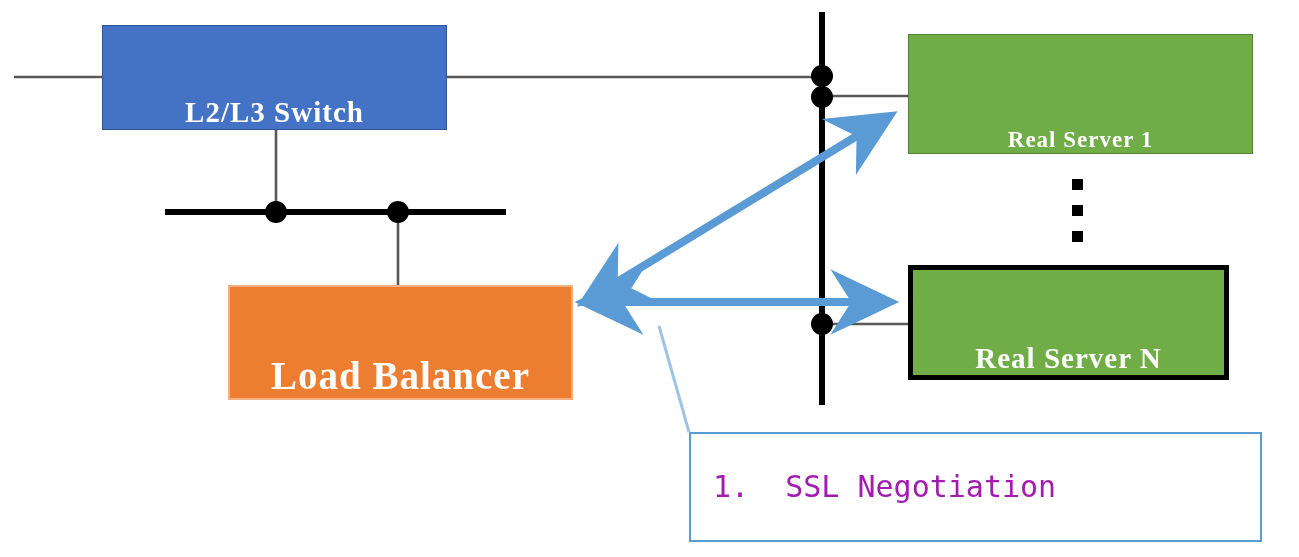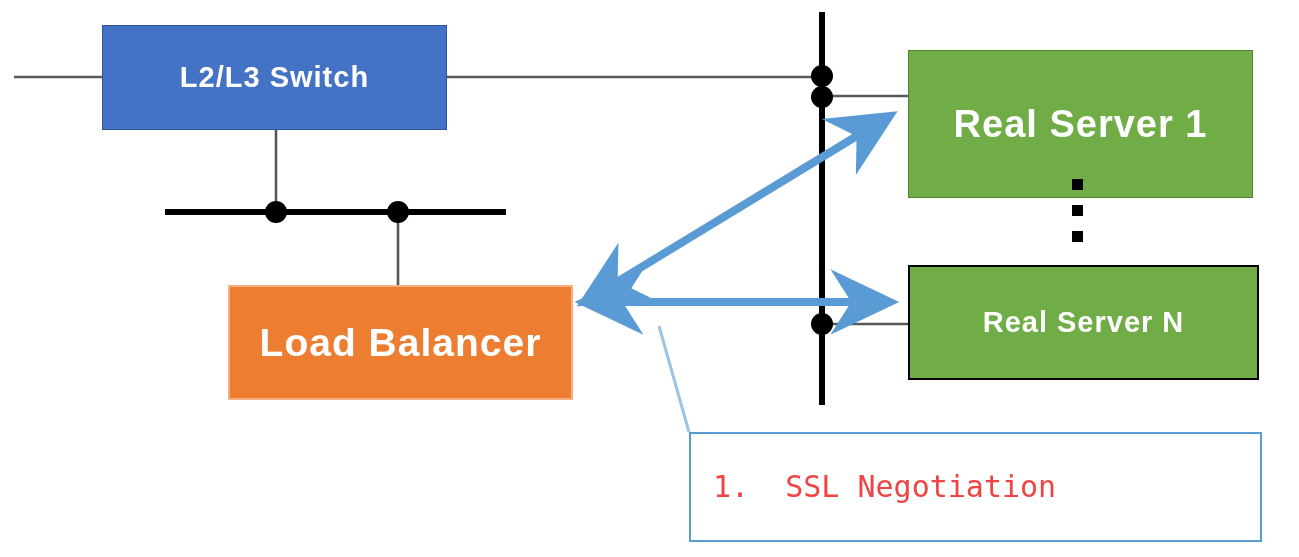--- a/index.html
+++ b/index.html
@@ -21,24 +21,24 @@
     position: absolute;
     left: 0;
     top: 0;
     width: 1299px;
     height: 557px;
   }
   .node {
     position: absolute;
     box-sizing: border-box;
     display: flex;
-    align-items: center;
+    align-items: flex-end;
     justify-content: center;
     color: #ffffff;
-    font-family: Liberation Sans, sans-serif;
+    font-family: Liberation Serif, serif;
     font-weight: bold;
     letter-spacing: 1px;
     white-space: nowrap;
   }
   #switch-node {
     left: 102px;
     top: 25px;
     width: 345px;
     height: 105px;
     background: #4472C4;
@@ -49,54 +49,54 @@
     left: 228px;
     top: 285px;
     width: 345px;
     height: 115px;
     background: #ED7D31;
     border: 2px solid #F3B183;
     font-size: 39px;
   }
   #rs1-node {
     left: 908px;
-    top: 50px;
+    top: 34px;
     width: 345px;
-    height: 148px;
+    height: 120px;
     background: #70AD47;
     border: 1px solid #548235;
-    font-size: 38px;
+    font-size: 23px;
   }
   #rsn-node {
     left: 908px;
     top: 265px;
-    width: 351px;
+    width: 321px;
     height: 115px;
     background: #70AD47;
-    border: 2px solid #000000;
+    border: 5px solid #000000;
     font-size: 29px;
   }
   #legend-box {
     position: absolute;
     left: 689px;
     top: 432px;
     width: 573px;
     height: 110px;
     box-sizing: border-box;
     background: #ffffff;
     border: 2px solid #5B9BD5;
     display: flex;
     flex-direction: column;
     justify-content: center;
     padding-left: 22px;
   }
   .legend-line {
     font-family: "DejaVu Sans Mono", monospace;
     font-size: 30px;
-    color: #ef4444;
+    color: #a21caf;
     line-height: 1.42;
     white-space: pre;
   }
   .ellipsis-dot {
     position: absolute;
     width: 11px;
     height: 11px;
     background: #000000;
   }
 </style>

